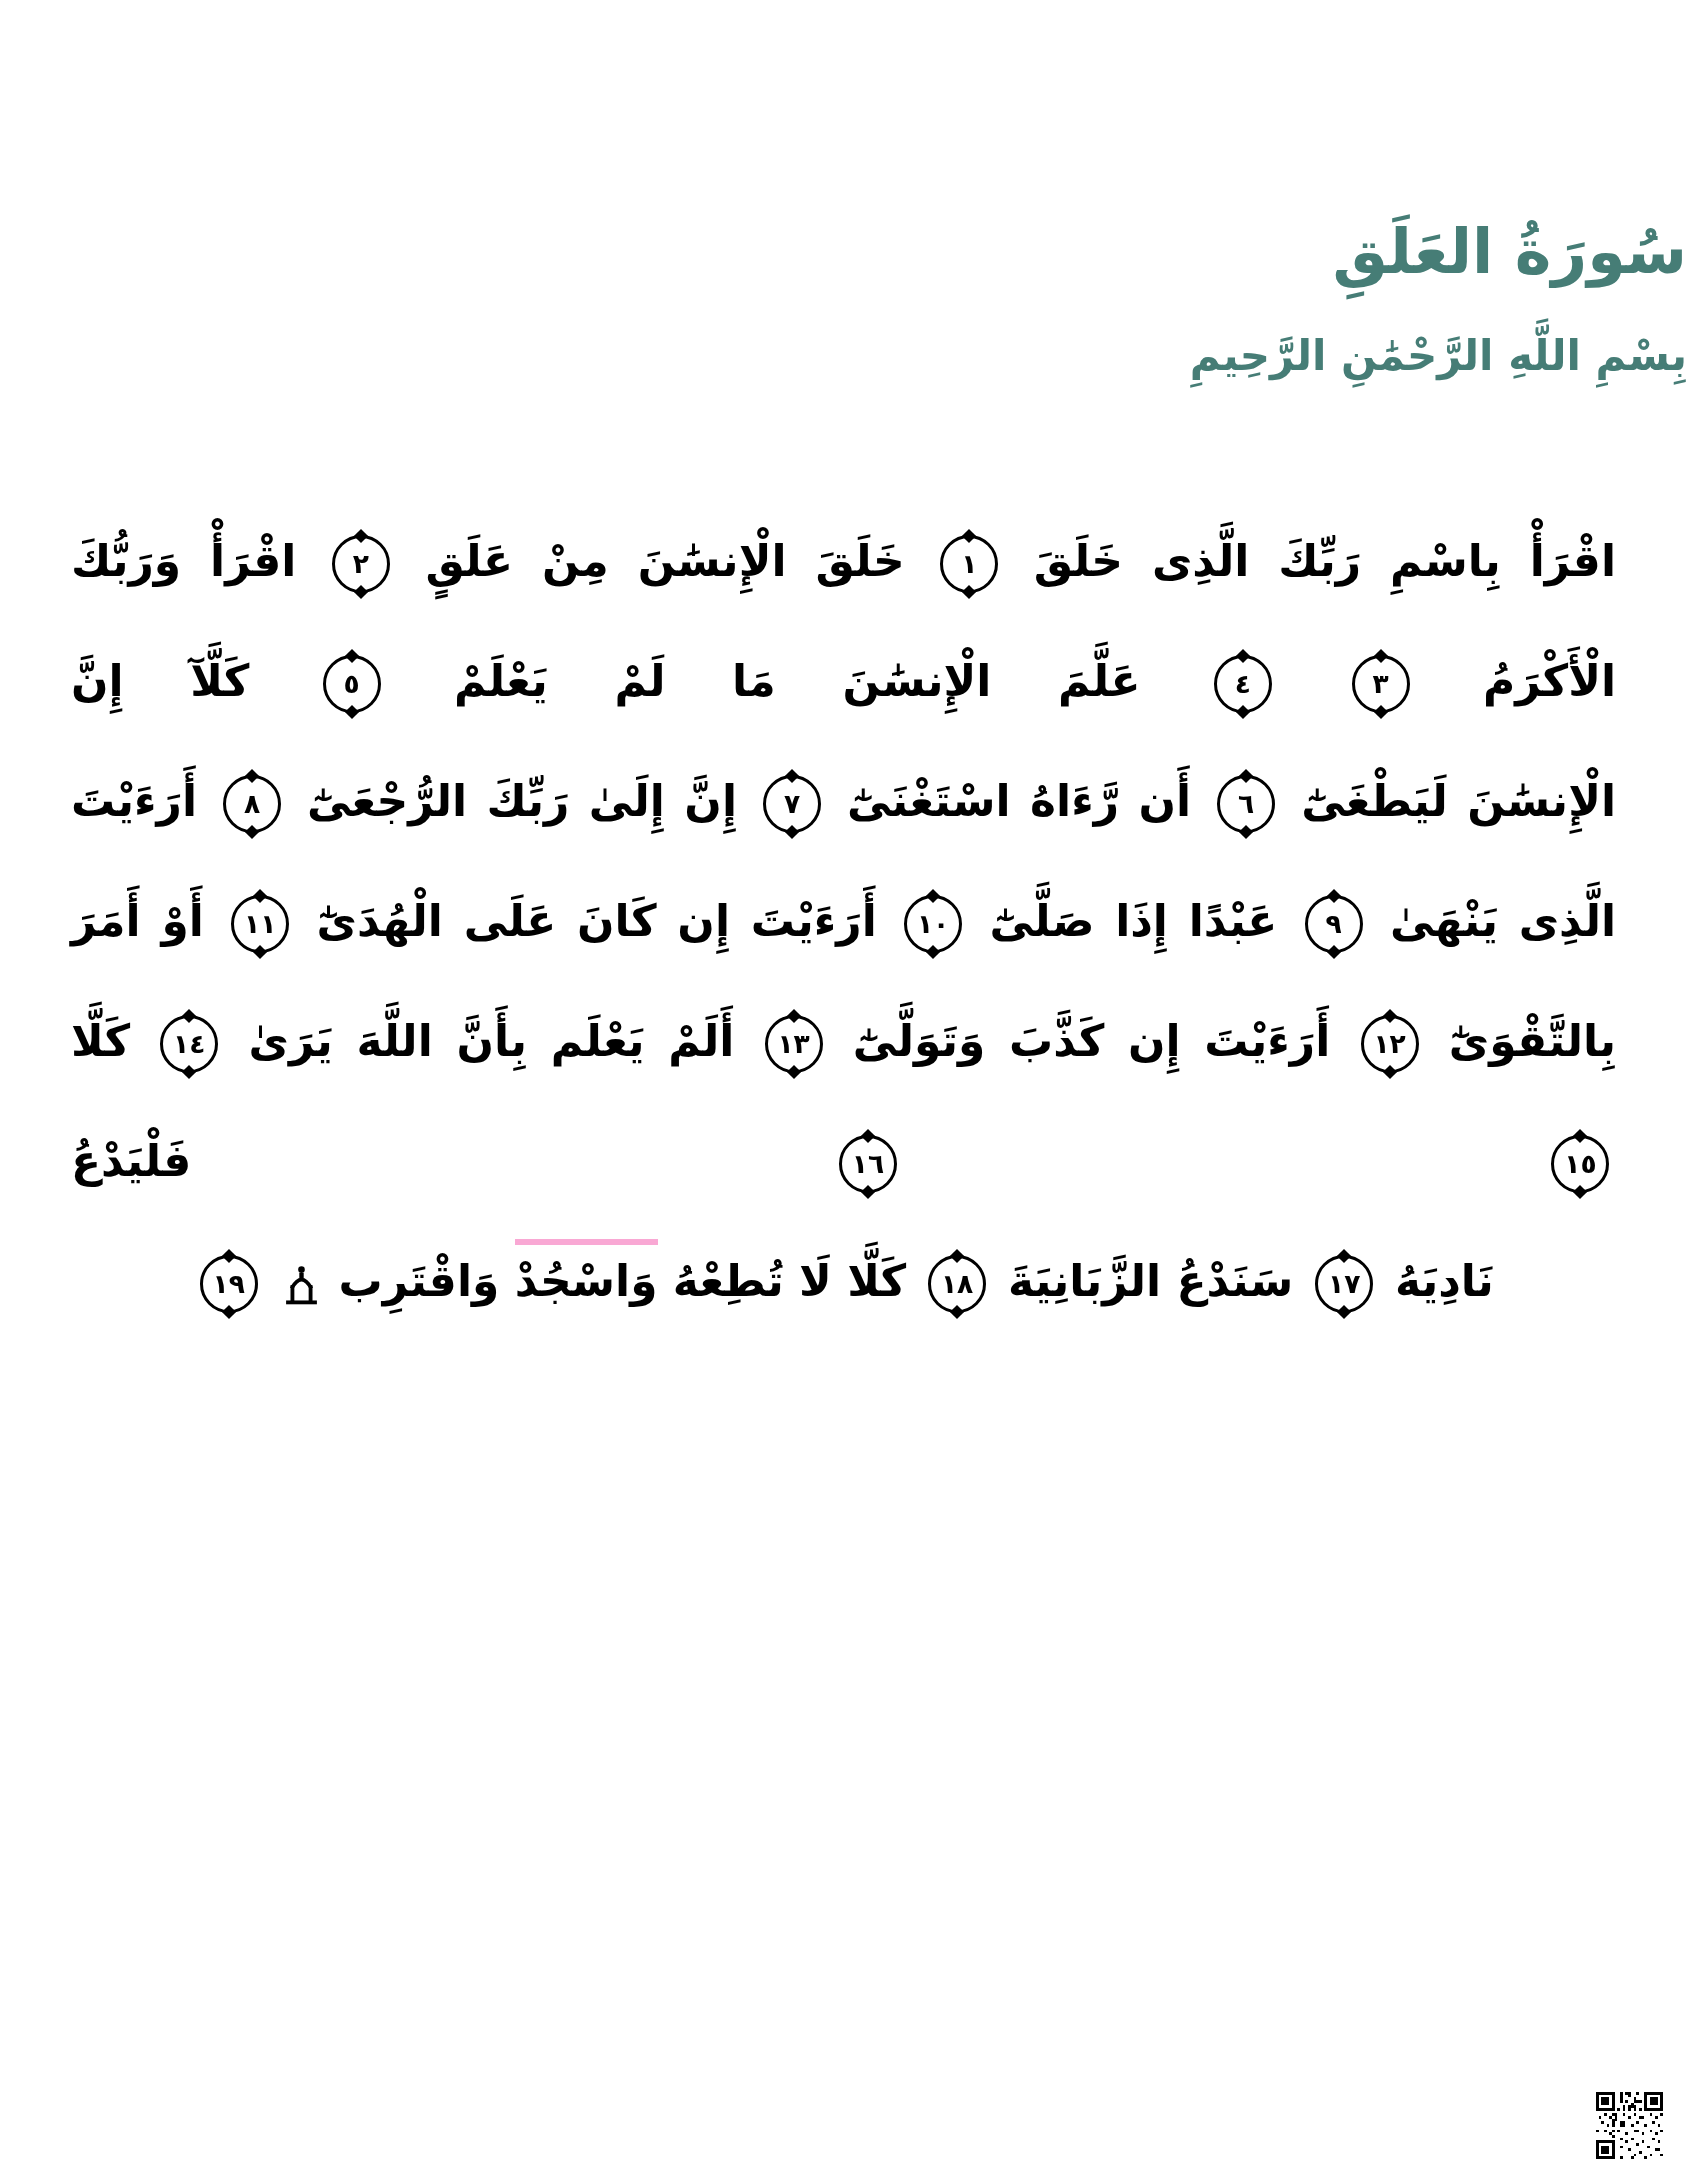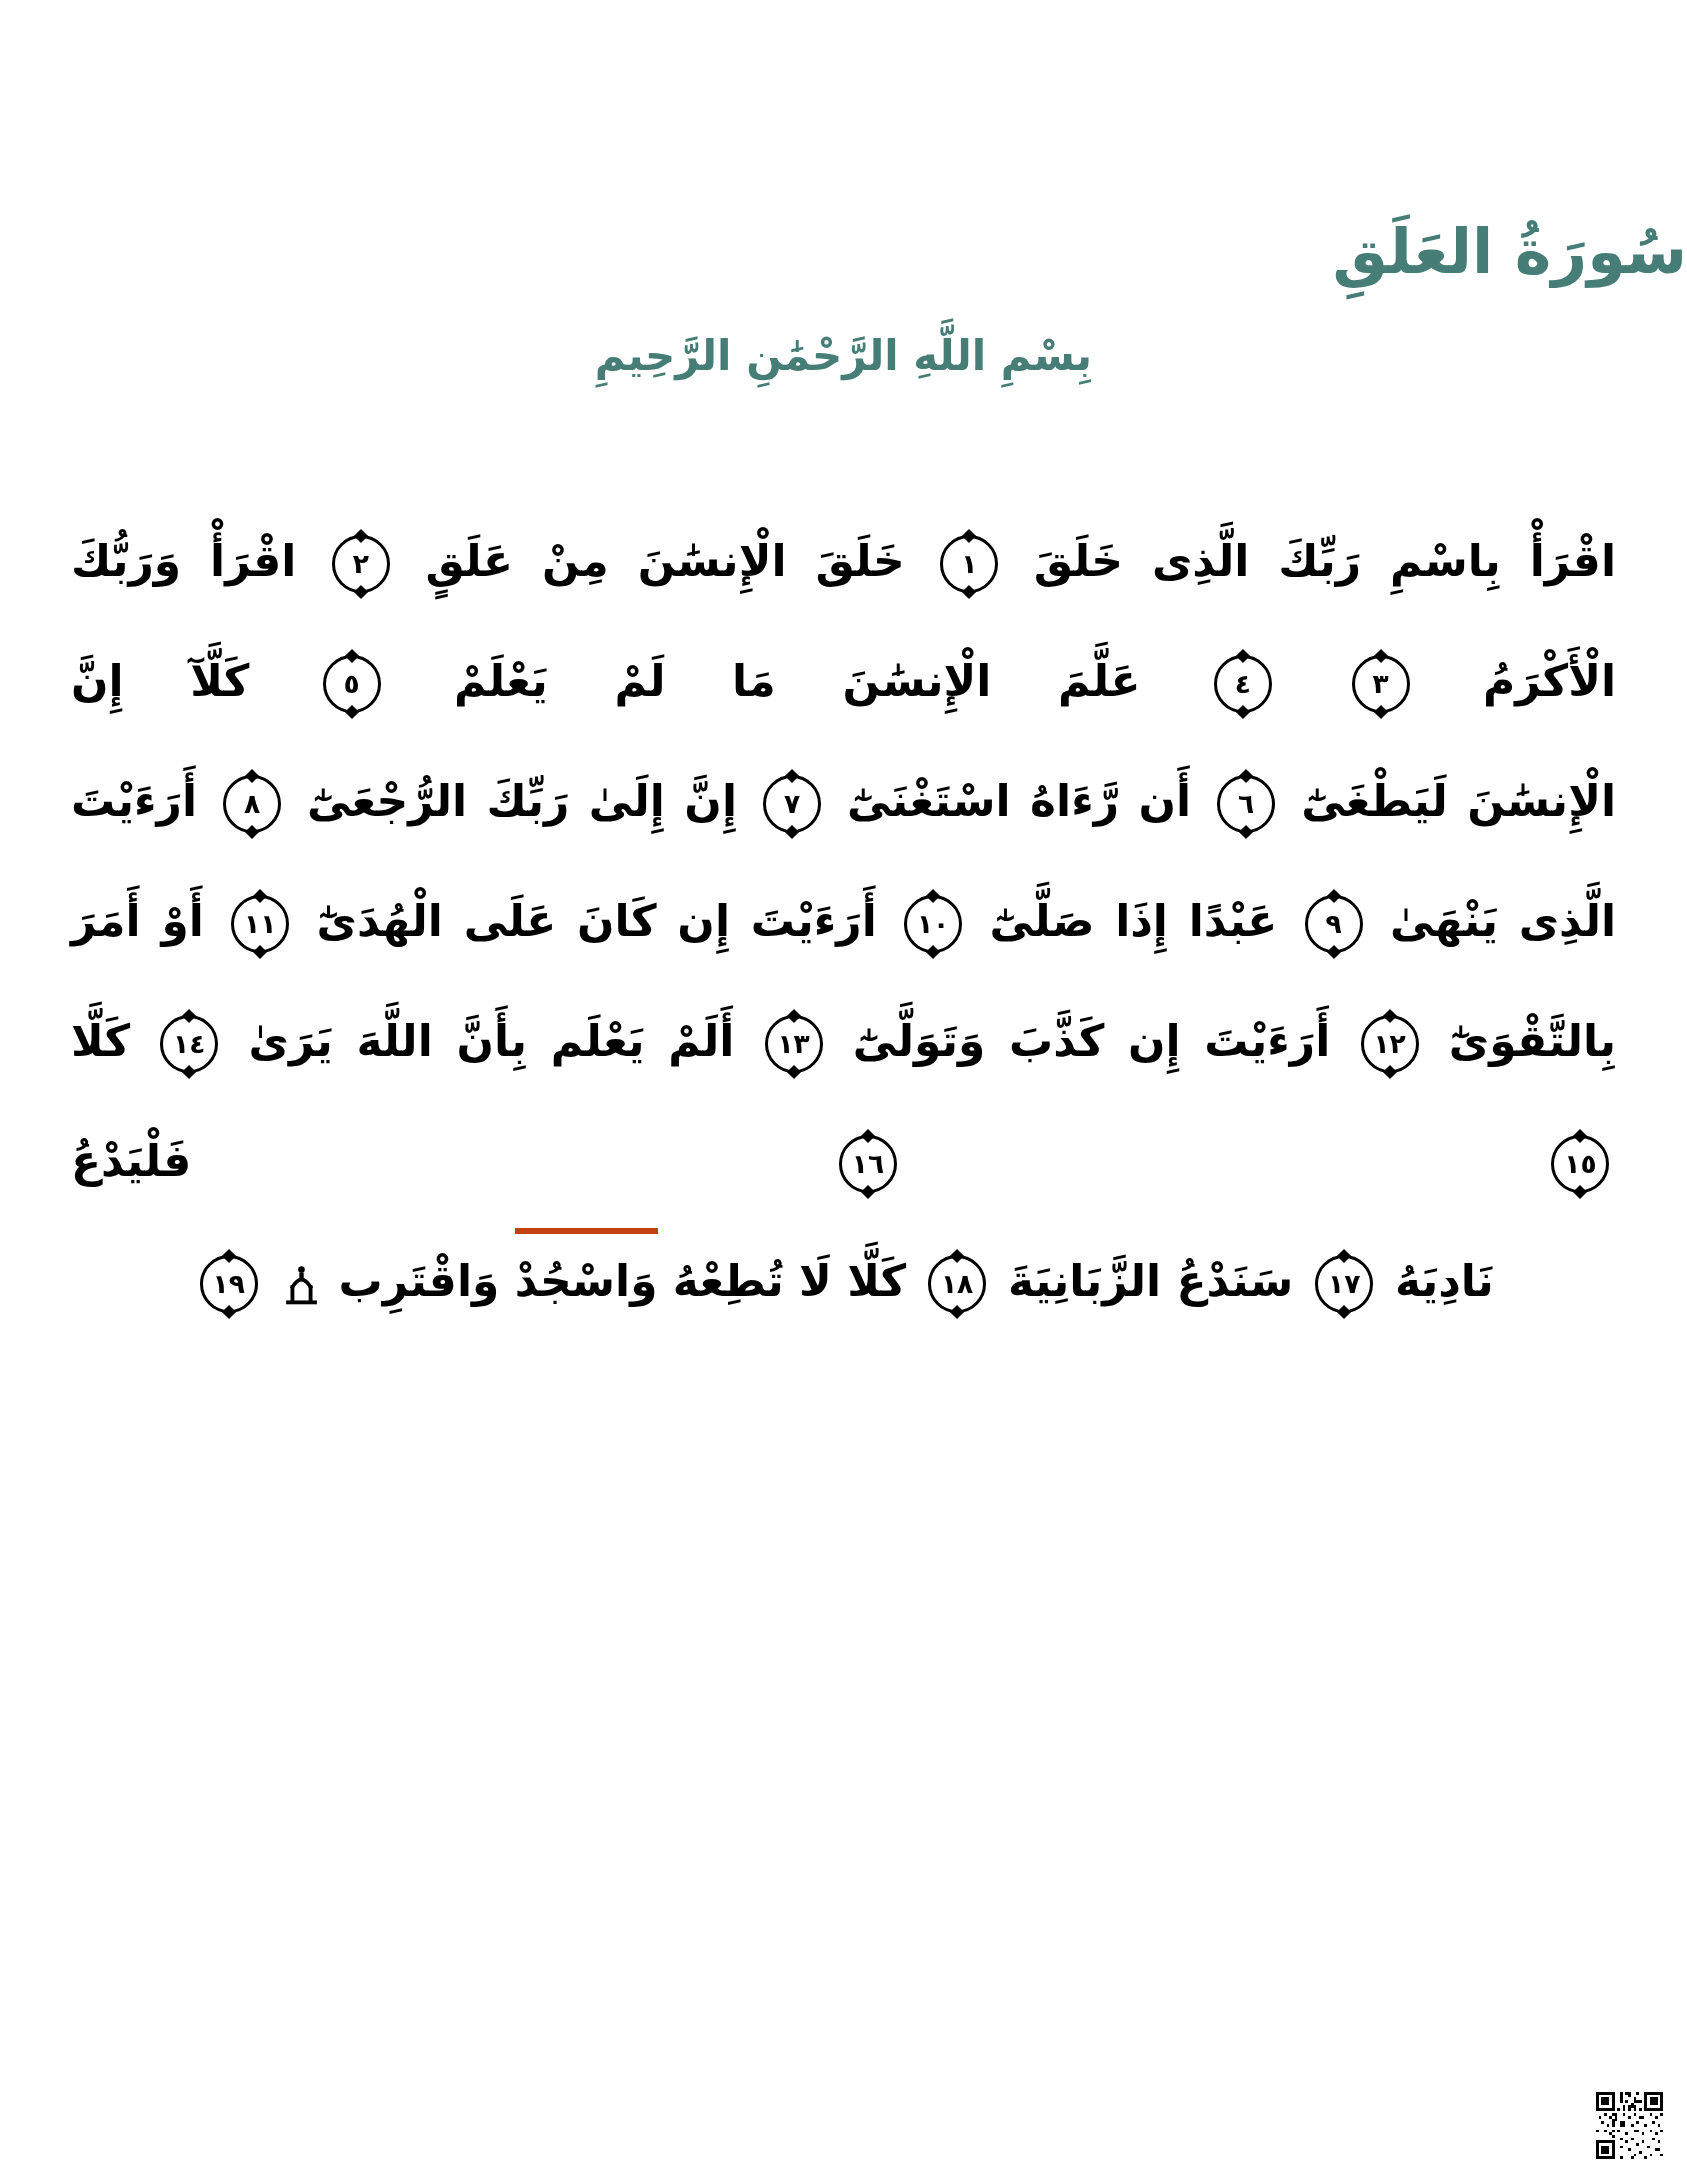--- a/index.html
+++ b/index.html
@@ -7,37 +7,37 @@
     width:1687px;height:2183px;background:#ffffff;position:relative;
     font-family:"DejaVu Sans",sans-serif;color:var(--ink,#000);
   }
   .page{position:absolute;inset:0;background:#fff;}
   .title{
     position:absolute;top:173px;left:0;width:100%;
     font-size:62px;font-weight:bold;color:var(--accent,#467D76);
     direction:rtl;
   }
   .bismillah{
-    position:absolute;top:331px;left:0;width:100%;text-align:center;
+    position:absolute;top:331px;left:0;width:100%;
     font-size:42px;font-weight:bold;color:var(--accent,#467D76);
     direction:rtl;
   }
   .verses{
     position:absolute;top:501px;left:71px;right:71px;
     direction:rtl;font-size:44px;font-weight:bold;color:var(--ink,#000);
   }
   .line{
     height:120px;line-height:120px;
     text-align:justify;text-align-last:justify;text-justify:inter-word;
     white-space:normal;
   }
   .line.last{text-align-last:center;}
   .w{white-space:nowrap;}
   .w.overline{
-    display:inline-block;border-top:6px solid #c2410c;padding-top:21px;
+    display:inline-block;border-top:6px solid #f9a8d4;padding-top:10px;
     line-height:normal;vertical-align:baseline;
   }
   .ayah{
     display:inline-flex;align-items:center;justify-content:center;
     width:58px;height:58px;border:3.3px solid #000;border-radius:50%;
     vertical-align:middle;position:relative;margin:0 6.6px;
     box-sizing:border-box;background:#fff;
   }
   .ayah::before,.ayah::after{
     content:"";position:absolute;left:50%;width:10px;height:10px;

